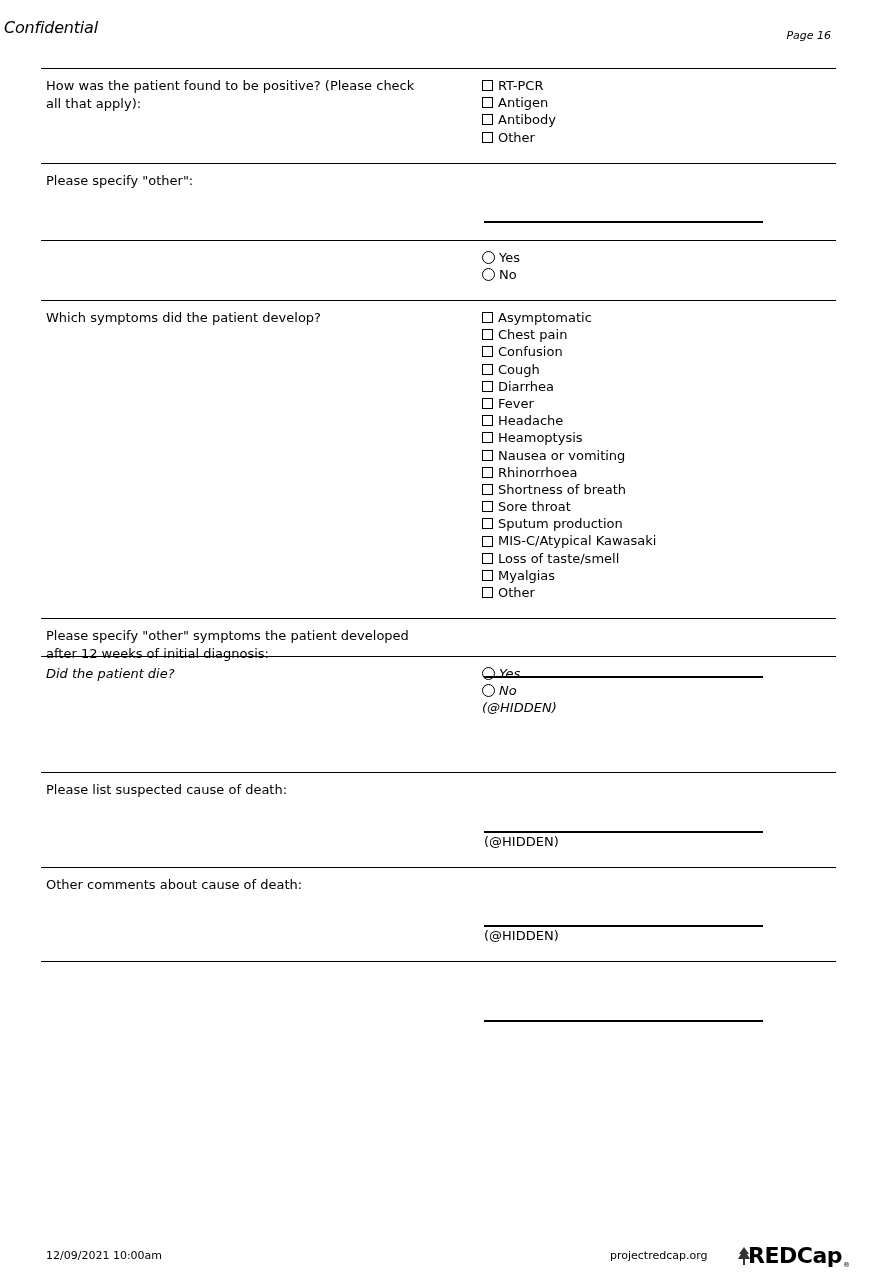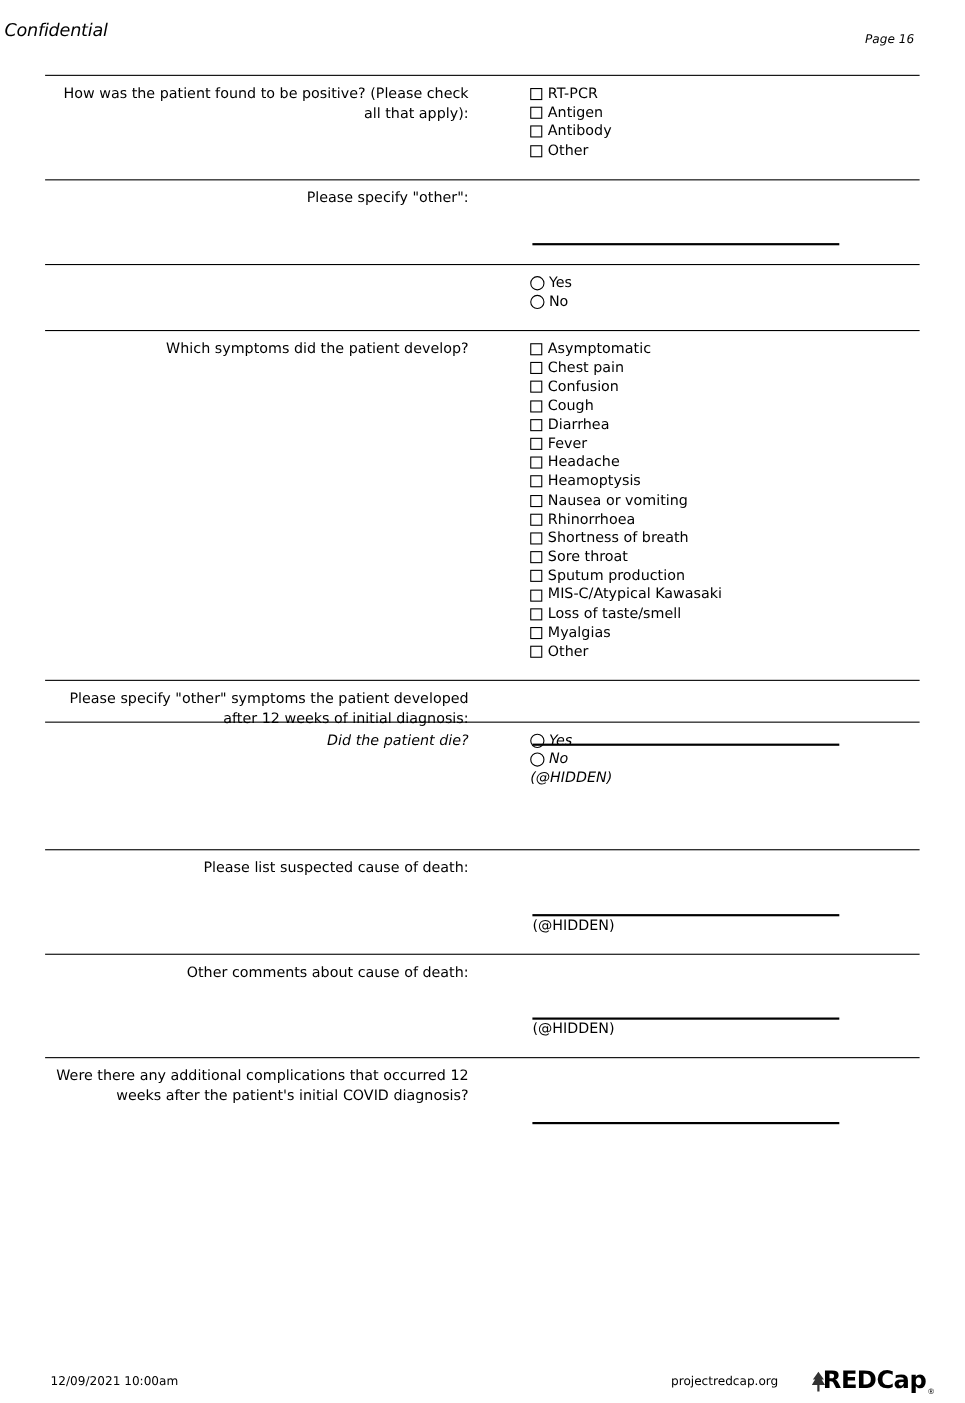--- a/index.html
+++ b/index.html
@@ -14,21 +14,21 @@
     .page-num {
       position: absolute; right: 46px; top: 29px;
       font-size: 11px; font-style: italic;
     }
     .section {
       position: absolute; left: 41px; width: 795px;
       border-top: 1px solid #000;
     }
     .question {
       position: absolute; left: 5px; top: 8px; width: 380px;
-      font-size: 13px; line-height: 17.5px; text-align: right;
+      font-size: 13px; line-height: 17.5px;
     }
     .answers {
       position: absolute; left: 441px; top: 8px;
       font-size: 13px; line-height: 17.2px;
     }
     .opt { display: flex; align-items: center; height: 17.2px; white-space: nowrap; }
     .cb {
       display: inline-block; width: 11px; height: 11px; border: 1px solid #000;
       margin-right: 5px; box-sizing: border-box; flex: none;
     }
@@ -206,21 +206,20 @@
   <div class="hidden-tag" style="top:61px;">(@HIDDEN)</div>
 </div>
 
 <div class="section" style="top:867px;height:94px;">
   <div class="question">Other comments about cause of death:</div>
   <div class="field-line" style="top:57px;"></div>
   <div class="hidden-tag" style="top:60px;">(@HIDDEN)</div>
 </div>
 
 <div class="section" style="top:961px;height:80px;">
-  <div class="question">Were there any additional complications that occurred 12 weeks after the patient's initial COVID diagnosis?</div>
   <div class="field-line" style="top:58px;"></div>
 </div>
 
 <div class="footer-date">12/09/2021 10:00am</div>
 <div class="footer-url">projectredcap.org</div>
 <div class="logo">
   <svg width="14" height="20" viewBox="0 0 14 20" style="margin-right:-3px;margin-bottom:3px;">
     <path d="M7 1 L12 8 L10 8 L13 13 L1 13 L4 8 L2 8 Z" fill="#333"></path>
     <rect x="6" y="13" width="2" height="6" fill="#333"></rect>
   </svg>

